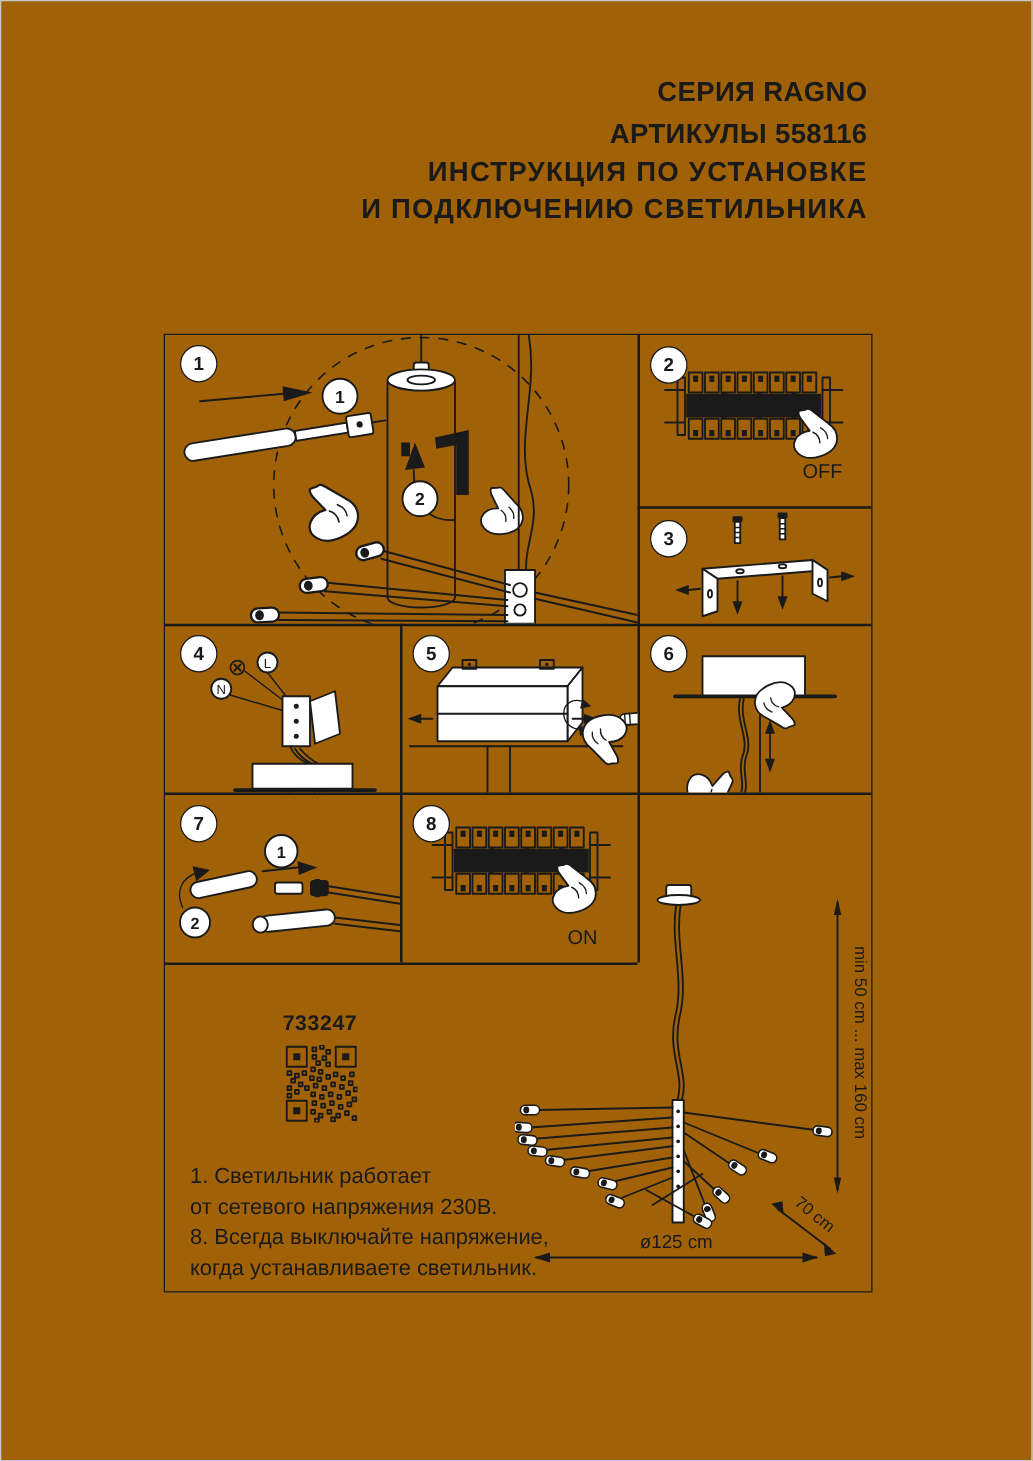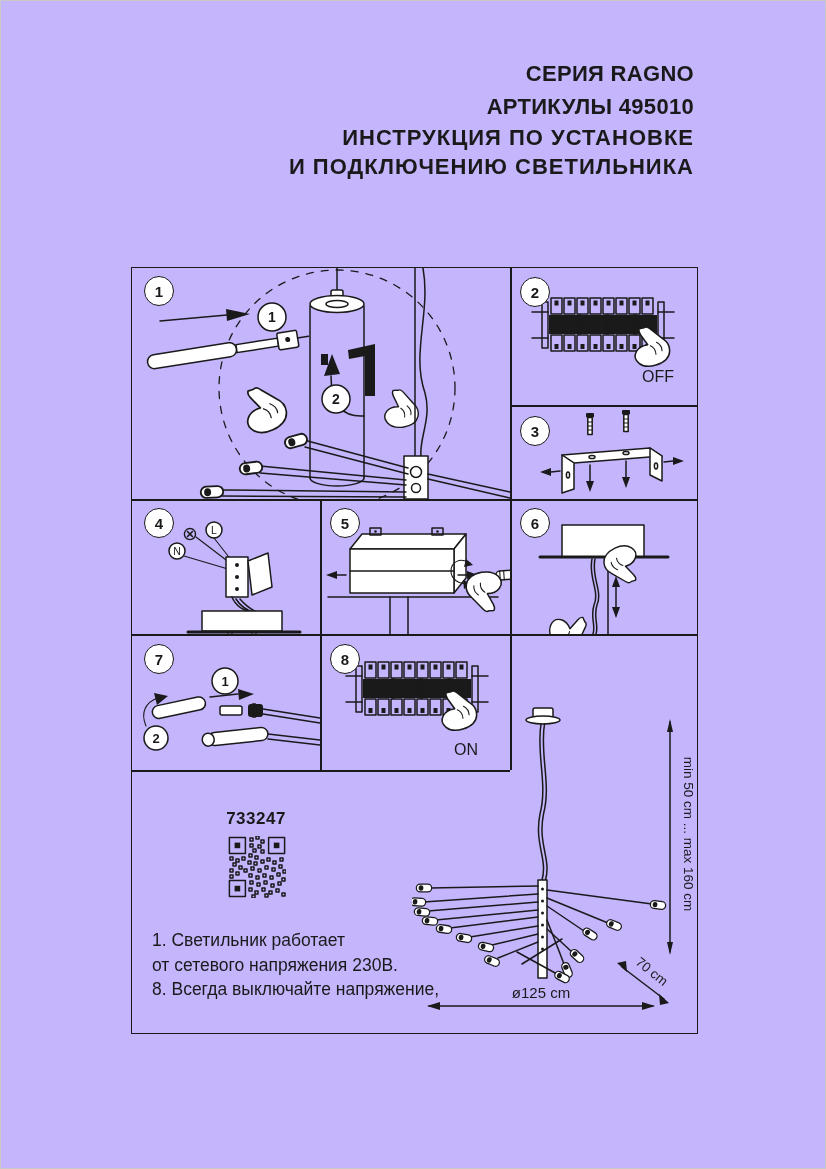--- a/index.html
+++ b/index.html
@@ -1,16 +1,16 @@
 <!DOCTYPE html>
 <html><head>
 <meta charset="utf-8">
 <style>
   html,body{margin:0;padding:0;background:#e8e8e8;}
-  .page{position:relative;width:826px;height:1169px;background:#c4b5fd;border:1px solid #c9c9c9;
+  .page{position:relative;width:826px;height:1169px;background:#a16207;border:1px solid #c9c9c9;
         box-sizing:border-box;font-family:"Liberation Sans",sans-serif;color:#1a1a1a;overflow:hidden;}
   .header{position:absolute;top:56px;right:131px;text-align:right;font-weight:bold;}
   .header .t{font-size:22px;line-height:33px;letter-spacing:.3px;}
   .header .sub{font-size:22px;line-height:29px;letter-spacing:1px;}
   .grid{position:absolute;left:130px;top:266px;width:565px;height:765px;
         border:1.7px solid #1a1a1a;box-sizing:content-box;}
   .vl,.hl{position:absolute;background:#1a1a1a;}
   .vl{width:1.7px;}  .hl{height:1.7px;}
   .panel{position:absolute;}
   .panel svg{position:absolute;left:0;top:0;}
@@ -92,21 +92,21 @@
       <rect x="-2.2" y="4.5" width="4.4" height="17" class="wf" stroke="#1a1a1a" stroke-width="1.1"></rect>
       <path d="M-2.2,9 H2.2 M-2.2,13 H2.2 M-2.2,17 H2.2" class="thin"></path>
     </g>
   </defs>
 </svg>
 
 <div class="page">
 
   <div class="header">
     <div class="t">СЕРИЯ RAGNO</div>
-    <div class="t">АРТИКУЛЫ 495010</div>
+    <div class="t">АРТИКУЛЫ 558116</div>
     <div class="sub">
       <div>ИНСТРУКЦИЯ ПО УСТАНОВКЕ</div>
       <div>И ПОДКЛЮЧЕНИЮ СВЕТИЛЬНИКА</div>
     </div>
   </div>
 
   <div class="grid">
 
     <div class="vl" style="left:188px;top:231px;height:271px"></div>
     <div class="vl" style="left:378px;top:0;height:502px"></div>
@@ -388,20 +388,21 @@
           <rect x="54" y="57" width="3" height="3"></rect>
         <rect x="24" y="59" width="3" height="3"></rect>
           <rect x="37" y="58" width="3" height="3"></rect>
       </g>
     </svg>
 
     <div class="notes">
       <div>1. Светильник работает</div>
       <div>от сетевого напряжения 230В.</div>
       <div>8. Всегда выключайте напряжение,</div>
+      <div>когда устанавливаете светильник.</div>
     </div>
 
     <svg style="position:absolute;left:280px;top:366px" width="285" height="399" viewBox="0 0 285 399">
       <g>
         <rect x="121" y="74" width="20" height="10" rx="2" class="wf"></rect>
         <ellipse cx="131" cy="86" rx="17" ry="4" class="wf"></ellipse>
       </g>
       <path d="M129,90 C124,120 136,150 128,180 C122,210 136,225 130,246 M132.5,90 C127.5,120 139.5,150 131.5,180 C125.5,210 139.5,225 133.5,246"></path>
       <rect x="126" y="246" width="9" height="98" class="wf"></rect>
       <g>

